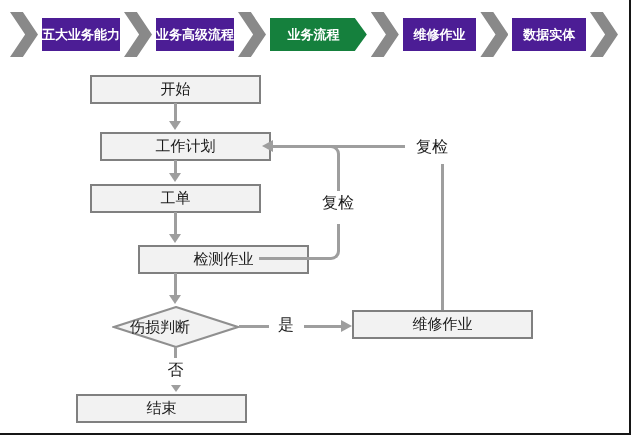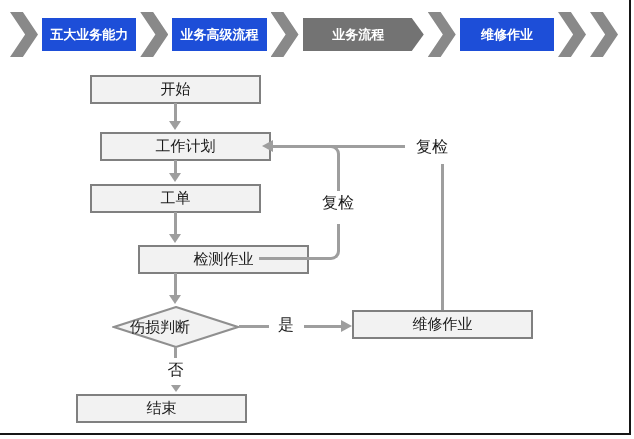--- a/index.html
+++ b/index.html
@@ -16,26 +16,26 @@
   
   .nav {
     position:absolute; left:10px; top:12px; width:608px; height:45px;
     display:flex; align-items:stretch; gap:4px;
   }
   .chev {
     flex:0 0 28px; width:28px; background:#898989;
     clip-path:polygon(0 0,46% 0,100% 50%,46% 100%,0 100%,54% 50%);
   }
   .band {
-    flex:1 1 0; align-self:center; height:33px; background:#1d4ed8;
+    flex:1 1 0; align-self:center; height:33px; background:#4c1d95;
     color:#ffffff; font-weight:bold; font-size:13px; white-space:nowrap;
     display:flex; align-items:center; justify-content:center;
   }
   .band.active {
-    flex:1.18 1 0; background:#737373; padding-right:10px;
+    flex:1.18 1 0; background:#15803d; padding-right:10px;
     clip-path:polygon(0 0,calc(100% - 12px) 0,100% 50%,calc(100% - 12px) 100%,0 100%);
   }
   
   .node {
     position:absolute; background:#f2f2f2; border:2px solid #808080;
     display:flex; align-items:center; justify-content:center;
     font-size:15px; color:#1a1a1a; width:171px; height:29px;
   }
   .vline,.hline { position:absolute; background:#9e9e9e; }
   .vline { width:3px; } .hline { height:3px; }
@@ -66,20 +66,21 @@
 <div class="nav">
   <div class="chev"></div>
   <div class="band">五大业务能力</div>
   <div class="chev"></div>
   <div class="band">业务高级流程</div>
   <div class="chev"></div>
   <div class="band active">业务流程</div>
   <div class="chev"></div>
   <div class="band">维修作业</div>
   <div class="chev"></div>
+  <div class="band">数据实体</div>
   <div class="chev"></div>
 </div>
 
 <div>
 
   <div class="node" style="left:90px;top:75px;">开始</div>
   <div class="node" style="left:100px;top:132px;">工作计划</div>
   <div class="node" style="left:90px;top:184px;">工单</div>
   <div class="node" style="left:90px;top:245px;margin-left:48px;">检测作业</div>
   <div class="node" style="left:76px;top:394px;">结束</div>

